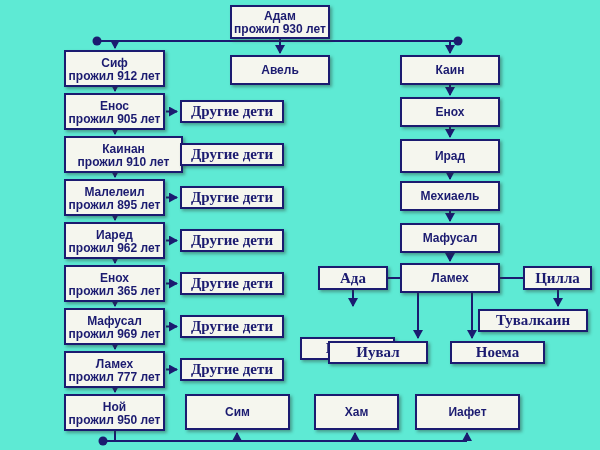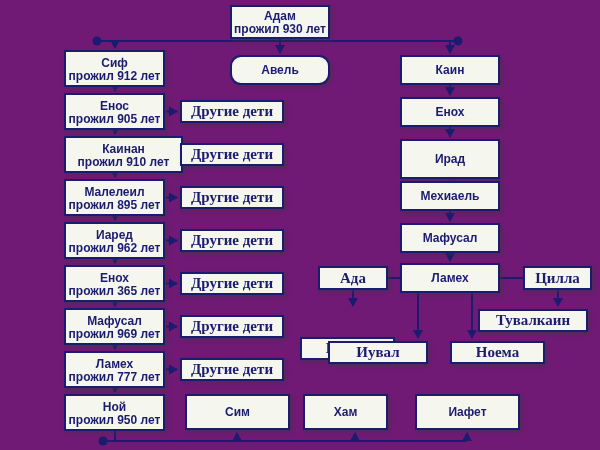--- a/index.html
+++ b/index.html
@@ -1,17 +1,17 @@
 <!DOCTYPE html>
 <html><head>
 <meta charset="utf-8">
 <style>
   html,body{margin:0;padding:0;}
   body{background:#b6ccc1;font-family:"Liberation Sans",sans-serif;}
-  .canvas{position:relative;width:600px;height:450px;background:#701a75;overflow:hidden;}
+  .canvas{position:relative;width:600px;height:450px;background:#5eead4;overflow:hidden;}
   .wires{position:absolute;left:0;top:0;}
   .node{
     position:absolute;box-sizing:border-box;
     background:#f5f6ee;border:2px solid #1b1b70;
     box-shadow:2px 2px 3px rgba(45,65,55,.45);
     color:#1b1b70;font-weight:bold;text-align:center;
     display:flex;flex-direction:column;align-items:center;justify-content:center;
   }
   .nm{font-size:12px;line-height:13px;white-space:nowrap;}
   .yrs{font-size:12px;line-height:10px;margin-top:1px;white-space:nowrap;}
@@ -87,21 +87,21 @@
         <circle cx="103" cy="441" r="4.5" stroke="none"></circle>
       </g>
     </g>
   </svg>
 
   <div class="node" style="left:230px;top:5px;width:100px;height:34px;">
     <div class="nm">Адам</div>
     <div class="yrs">прожил 930 лет</div>
   </div>
 
-  <div class="node" style="left:230px;top:55px;width:100px;height:30px;border-radius:11px;">
+  <div class="node" style="left:230px;top:55px;width:100px;height:30px;">
     <div class="nm">Авель</div>
   </div>
 
   <div class="node" style="left:64px;top:50px;width:101px;height:37px;">
     <div class="nm">Сиф</div>
     <div class="yrs">прожил 912 лет</div>
   </div>
   <div class="node" style="left:64px;top:93px;width:101px;height:37px;">
     <div class="nm">Енос</div>
     <div class="yrs">прожил 905 лет</div>
@@ -156,21 +156,21 @@
   <div class="node sm" style="left:180px;top:358px;width:104px;height:23px;">
     <div class="nm">Другие дети</div>
   </div>
 
   <div class="node" style="left:400px;top:55px;width:100px;height:30px;">
     <div class="nm">Каин</div>
   </div>
   <div class="node" style="left:400px;top:97px;width:100px;height:30px;">
     <div class="nm">Енох</div>
   </div>
-  <div class="node" style="left:400px;top:139px;width:100px;height:40px;">
+  <div class="node" style="left:400px;top:139px;width:100px;height:34px;">
     <div class="nm">Ирад</div>
   </div>
   <div class="node" style="left:400px;top:181px;width:100px;height:30px;">
     <div class="nm">Мехиаель</div>
   </div>
   <div class="node" style="left:400px;top:223px;width:100px;height:30px;">
     <div class="nm">Мафусал</div>
   </div>
   <div class="node" style="left:400px;top:263px;width:100px;height:30px;">
     <div class="nm">Ламех</div>
@@ -192,20 +192,20 @@
   <div class="node sm" style="left:478px;top:309px;width:110px;height:23px;">
     <div class="nm">Тувалкаин</div>
   </div>
   <div class="node sm" style="left:450px;top:341px;width:95px;height:23px;">
     <div class="nm">Ноема</div>
   </div>
 
   <div class="node" style="left:185px;top:394px;width:105px;height:36px;">
     <div class="nm">Сим</div>
   </div>
-  <div class="node" style="left:303px;top:394px;width:85px;height:36px;">
+  <div class="node" style="left:314px;top:394px;width:85px;height:36px;">
     <div class="nm">Хам</div>
   </div>
   <div class="node" style="left:415px;top:394px;width:105px;height:36px;">
     <div class="nm">Иафет</div>
   </div>
 
 </div>
 
 </body></html>

